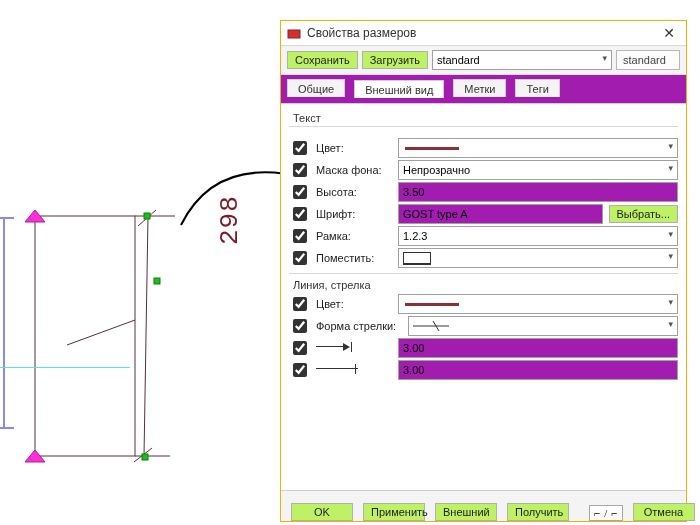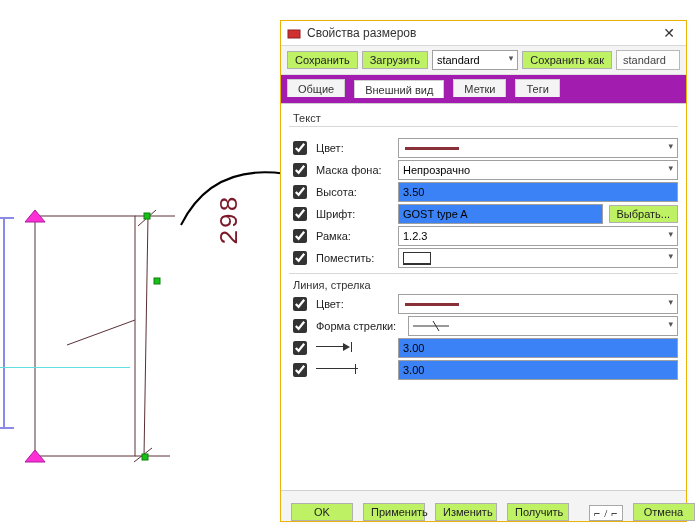--- a/index.html
+++ b/index.html
@@ -15,21 +15,21 @@
   .dlg{position:absolute;left:280px;top:20px;width:405px;height:500px;border:1px solid #eab308;background:#fff;box-shadow:0 0 6px rgba(0,0,0,.04)}
   .titlebar{height:24px;border-bottom:1px solid #d8d8d8;display:flex;align-items:center;padding:0 0 0 6px;background:#fff}
   .tb-icon{width:14px;height:14px;margin-right:6px;display:inline-block}
   .tb-title{flex:1;font-size:12px;color:#333}
   .tb-x{width:34px;height:24px;display:flex;align-items:center;justify-content:center;font-size:14px;color:#333;border-left:1px solid transparent}
   
   .row-io{height:28px;border-bottom:1px solid #e0e0e0;display:flex;align-items:center;padding:0 6px;gap:4px;background:#f4f4f4}
   .btn{border:1px solid #b0b0b0;background:#bef264;padding:2px 7px;font-size:11px;color:#222;white-space:nowrap}
   .sel{border:1px solid #a0a0a0;background:#fff;height:18px;font-size:11px;padding:0 18px 0 4px;position:relative;display:flex;align-items:center;flex:1}
   .sel::after{content:"▾";position:absolute;right:4px;top:2px;font-size:9px;color:#555}
-  .inp{border:1px solid #a0a0a0;background:#3b82f6;height:18px;font-size:11px;padding:0 4px;display:flex;align-items:center}
+  .inp{border:1px solid #a0a0a0;background:#a21caf;height:18px;font-size:11px;padding:0 4px;display:flex;align-items:center}
   .readbox{border:1px solid #b8b8b8;background:#fdfdfd;height:18px;padding:0 6px;display:flex;align-items:center;font-size:11px;color:#444}
   
   .tabs{display:flex;height:24px;padding:4px 6px 0 6px;gap:10px;border-bottom:1px solid #cfcfcf;background:#a21caf}
   .tab{border:1px solid #cfcfcf;border-bottom:none;padding:3px 10px 3px 10px;background:#f4f4f4;font-size:11px;color:#333;margin-right:-1px;height:18px;box-sizing:border-box}
   .tab.active{background:#fff;position:relative;top:1px}
   
   .body{position:relative;padding:6px 8px 0 8px;height:380px;box-sizing:border-box;overflow:hidden}
   .group-caption{font-size:11px;color:#333;padding:2px 0 2px 4px}
   .group-caption.top{border-bottom:1px solid #d8d8d8;margin-bottom:10px}
   .formrow{display:flex;align-items:center;height:22px;gap:6px}
@@ -100,21 +100,20 @@
     <span class="tb-title">Свойства размеров</span>
     <div class="tb-x">✕</div>
   </div>
 
   <div class="row-io">
     <button class="btn">Сохранить</button>
     <button class="btn">Загрузить</button>
     <div class="sel">
           <span>standard</span>
         </div>
-    <button class="btn">Сохранить как</button>
     <div class="readbox" style="width:50px">standard</div>
   </div>
 
   <div class="tabs">
     <div class="tab">Общие</div>
     <div class="tab active">Внешний вид</div>
     <div class="tab">Метки</div>
     <div class="tab">Теги</div>
   </div>
 
@@ -207,21 +206,21 @@
       <div class="inp ctrl">
             <span>3.00</span>
           </div>
     </div>
 
   </div>
 
   <div class="footer">
     <button class="btn">OK</button>
     <button class="btn">Применить</button>
-    <button class="btn">Изменить</button>
+    <button class="btn">Внешний</button>
     <button class="btn">Получить</button>
     <span style="flex:1"></span>
     <div class="toggle-pair">
       <span>⌐</span>/<span>⌐</span>
     </div>
     <button class="btn">Отмена</button>
   </div>
 
 </div>
 

